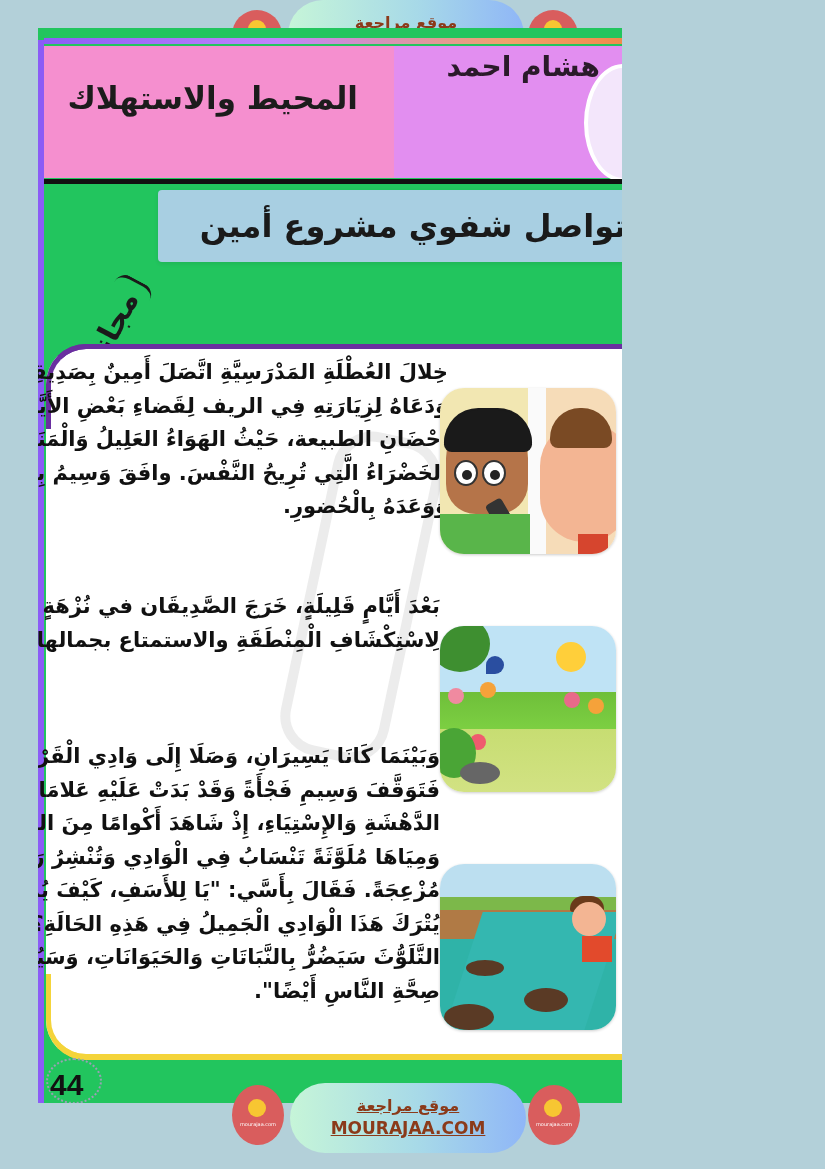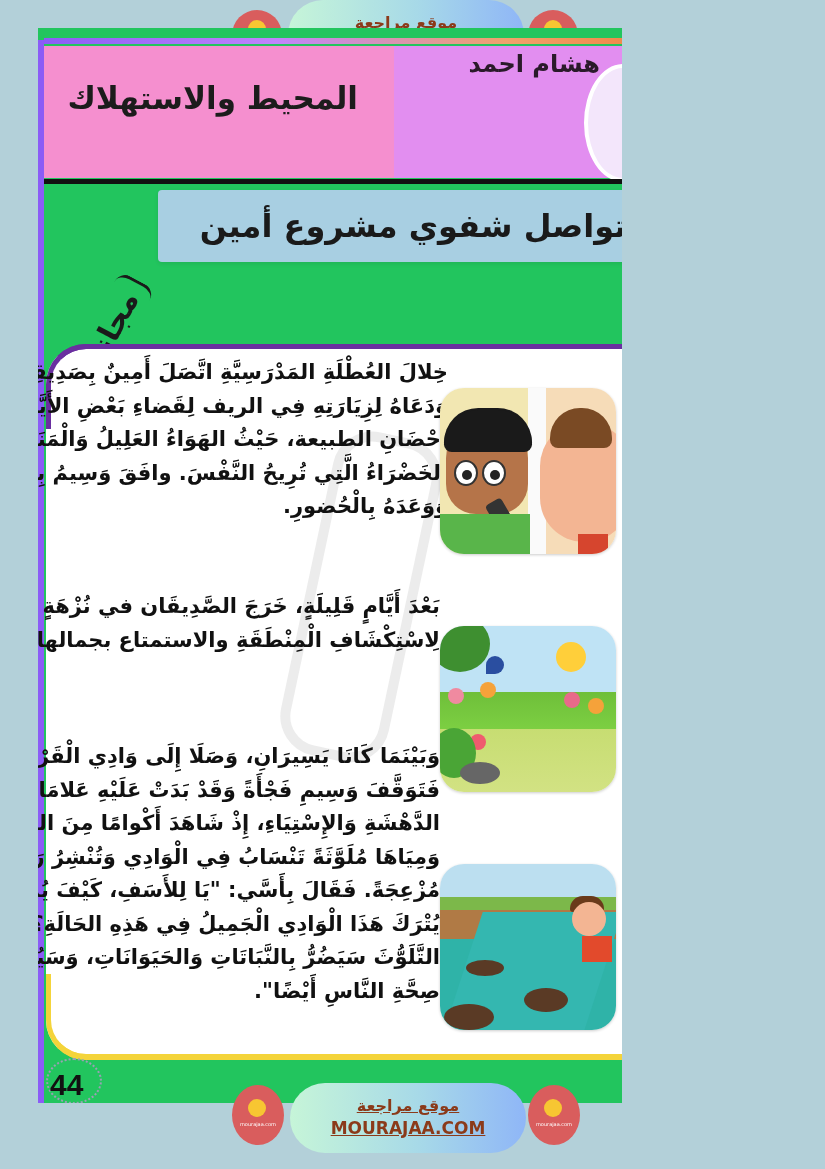--- a/index.html
+++ b/index.html
@@ -40,21 +40,21 @@
     background: #f3e6fb; border: 4px solid #ffffff;
   }
   .header-title {
     position: absolute; right: 36px; top: 32px;
     direction: rtl; text-align: right;
     font-family: "DejaVu Sans", sans-serif; font-weight: bold;
     font-size: 31px; line-height: 40px; color: #1c1c1c;
   }
   .author-name {
     position: absolute; right: 22px; top: 4px;
-    direction: rtl; font-weight: bold; font-size: 24px; color: #2a1a2a; margin-left: 36px;
+    direction: rtl; font-weight: bold; font-size: 28px; color: #2a1a2a; margin-left: 36px;
   }
   .series-name {
     position: absolute; right: 36px; top: 54px;
     direction: rtl; text-align: right; font-size: 28px; line-height: 36px;
     color: #6a3d6e;
   }
   .avatar {
     position: absolute; left: 8px; top: 20px;
     width: 112px; height: 112px; border-radius: 50%;
     background: radial-gradient(circle at 50% 45%, #3b3a6a 0%, #1f2346 60%, #121527 100%);

